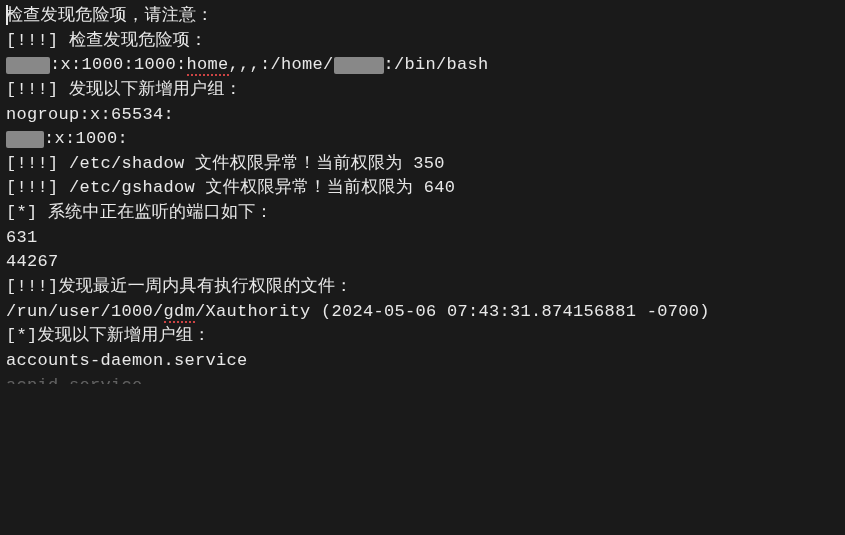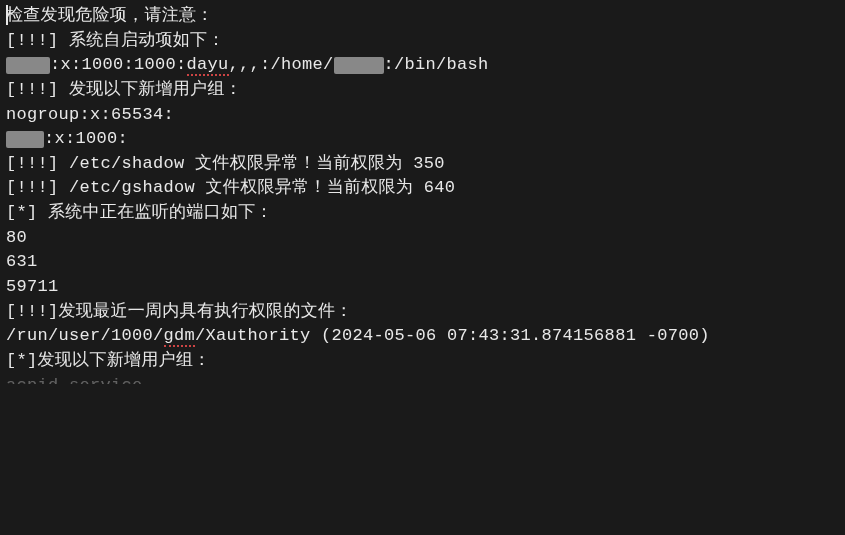--- a/index.html
+++ b/index.html
@@ -44,43 +44,43 @@
     .underline-dotted {
       border-bottom: 2px dotted #cc4444;
       padding-bottom: 0px;
     }
   </style>
 </head>
 <body>
 
 <div class="line"><span class="cursor"></span><span>检查发现危险项，请注意：</span></div>
 
-<div class="line"><span>[!!!] 系统自启动项如下：</span></div>
+<div class="line"><span>[!!!] 检查发现危险项：</span></div>
 
-<div class="line"><span class="redacted rw1"></span><span>:x:1000:1000:</span><span class="underline-dotted">dayu</span><span>,,,:/home/</span><span class="redacted rw2"></span><span>:/bin/bash</span></div>
+<div class="line"><span class="redacted rw1"></span><span>:x:1000:1000:</span><span class="underline-dotted">home</span><span>,,,:/home/</span><span class="redacted rw2"></span><span>:/bin/bash</span></div>
 
 <div class="line"><span>[!!!] 发现以下新增用户组：</span></div>
 
 <div class="line"><span>nogroup:x:65534:</span></div>
 
 <div class="line"><span class="redacted rw3"></span><span>:x:1000:</span></div>
 
 <div class="line"><span>[!!!] /etc/shadow 文件权限异常！当前权限为 350</span></div>
 
 <div class="line"><span>[!!!] /etc/gshadow 文件权限异常！当前权限为 640</span></div>
 
 <div class="line"><span>[*] 系统中正在监听的端口如下：</span></div>
 
 <div id="ports-container">
-    <div class="line">80</div>
     <div class="line">631</div>
-    <div class="line">59711</div>
+    <div class="line">44267</div>
   </div>
 
 <div class="line"><span>[!!!]发现最近一周内具有执行权限的文件：</span></div>
 
 <div class="line"><span>/run/user/1000/</span><span class="underline-dotted">gdm</span><span>/Xauthority</span><span> (2024-05-06 07:43:31.874156881 -0700)</span></div>
 
 <div class="line"><span>[*]发现以下新增用户组：</span></div>
 
 <div id="autostart-container">
+    <div class="line">accounts-daemon.service</div>
     <div class="line" style="opacity: 0.35; overflow: hidden; height: 10px;">acpid.service</div>
   </div>
 
 </body></html>

